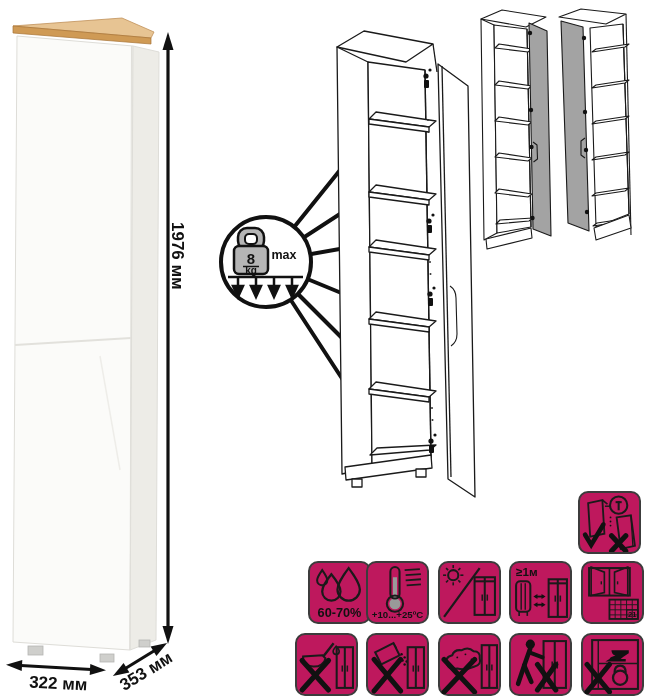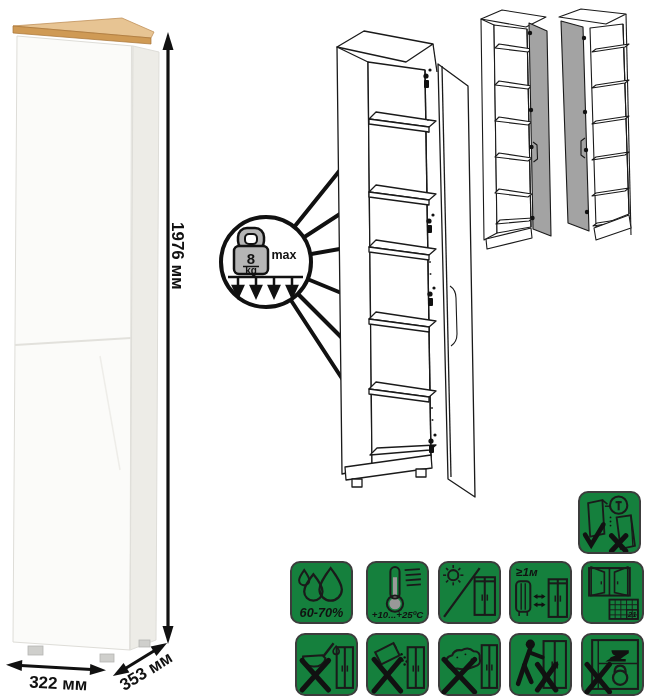--- a/index.html
+++ b/index.html
@@ -1,21 +1,21 @@
 <!DOCTYPE html>
 <html><head>
 <meta charset="utf-8">
 <style>
   html,body{margin:0;padding:0;background:#fff;}
   .canvas{position:relative;width:648px;height:700px;background:#fff;overflow:hidden;
           font-family:"Liberation Sans","DejaVu Sans",sans-serif;}
   svg.full{position:absolute;left:0;top:0;}
   .dim-label{font-weight:bold;font-size:17px;fill:#111;}
   .pg{position:absolute;width:63px;height:63px;box-sizing:border-box;
-      border:2.5px solid #3c3c3c;border-radius:10px;background:#15803d;font-style:italic;}
+      border:2.5px solid #3c3c3c;border-radius:10px;background:#be185d;}
   .pg svg{position:absolute;left:0;top:0;width:100%;height:100%;}
   .pg text{font-family:"Liberation Sans","DejaVu Sans",sans-serif;font-weight:bold;fill:#111;}
   .ln{stroke:#1a1a1a;fill:none;}
   .xln{stroke:#111;stroke-width:5;stroke-linecap:round;fill:none;}
 </style>
 </head>
 <body>
 
 <div class="canvas">
 
@@ -230,21 +230,21 @@
       <polyline points="5,41 11,51 23,31" fill="none" stroke="#111" stroke-width="4.5" stroke-linecap="round"></polyline>
       <polygon points="36,24 50,22 54,52 40,55" class="ln" stroke-width="1.8"></polygon>
       <line x1="50" y1="22" x2="52" y2="52" class="ln" stroke-width="1.2"></line>
       <g>
         <line x1="31" y1="42" x2="45" y2="57" class="xln" stroke-width="4.5"></line>
         <line x1="45" y1="42" x2="31" y2="57" class="xln" stroke-width="4.5"></line>
       </g>
     </svg>
   </div>
 
-  <div class="pg" style="left:290px;top:561px;">
+  <div class="pg" style="left:308px;top:561px;">
     <svg viewBox="0 0 58 58">
       <path d="M38,5 C38,5 27,19 27,26 a11,11 0 0 0 22,0 C49,19 38,5 38,5 Z" class="ln" stroke-width="2.2"></path>
       <path d="M21,11 C21,11 12,22 12,28 a9,9 0 0 0 18,0 C30,22 21,11 21,11 Z" class="ln" stroke-width="2.2"></path>
       <path d="M12,7 C12,7 7,14 7,17 a5,5 0 0 0 10,0 C17,14 12,7 12,7 Z" class="ln" stroke-width="2"></path>
       <text x="29" y="53" text-anchor="middle" font-size="12.5">60-70%</text>
     </svg>
   </div>
 
   <div class="pg" style="left:366px;top:561px;">
     <svg viewBox="0 0 58 58">

